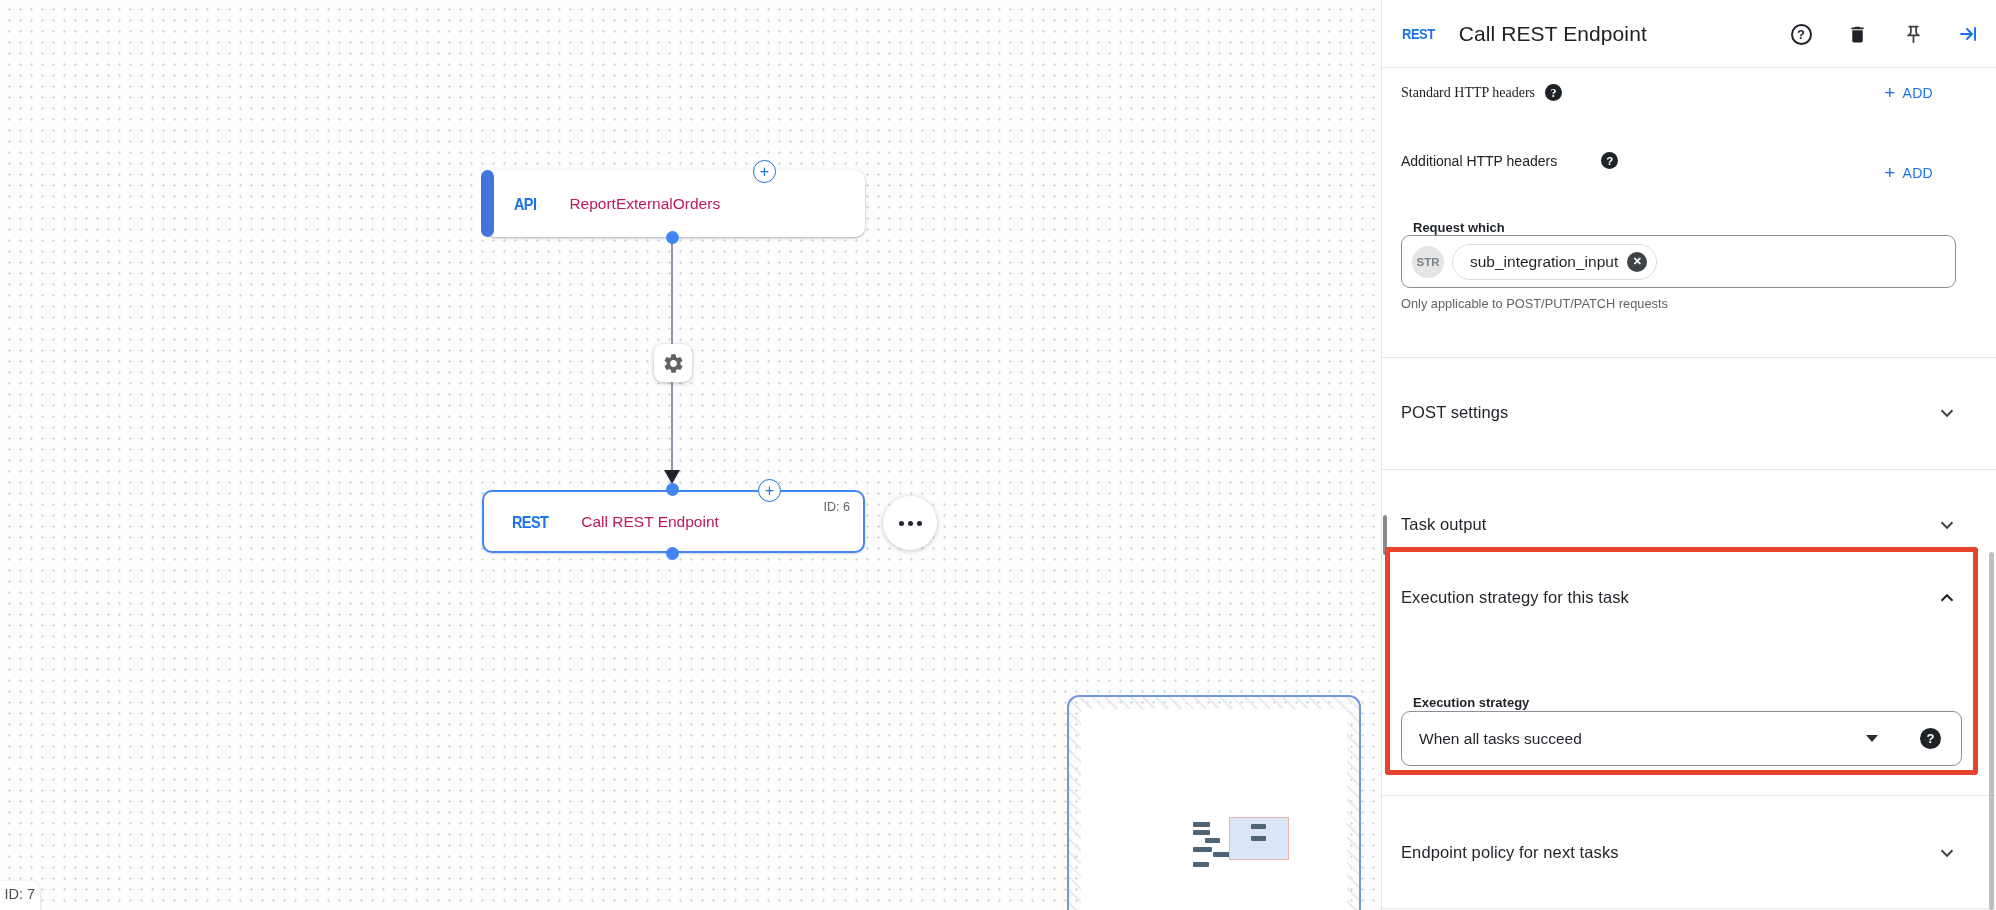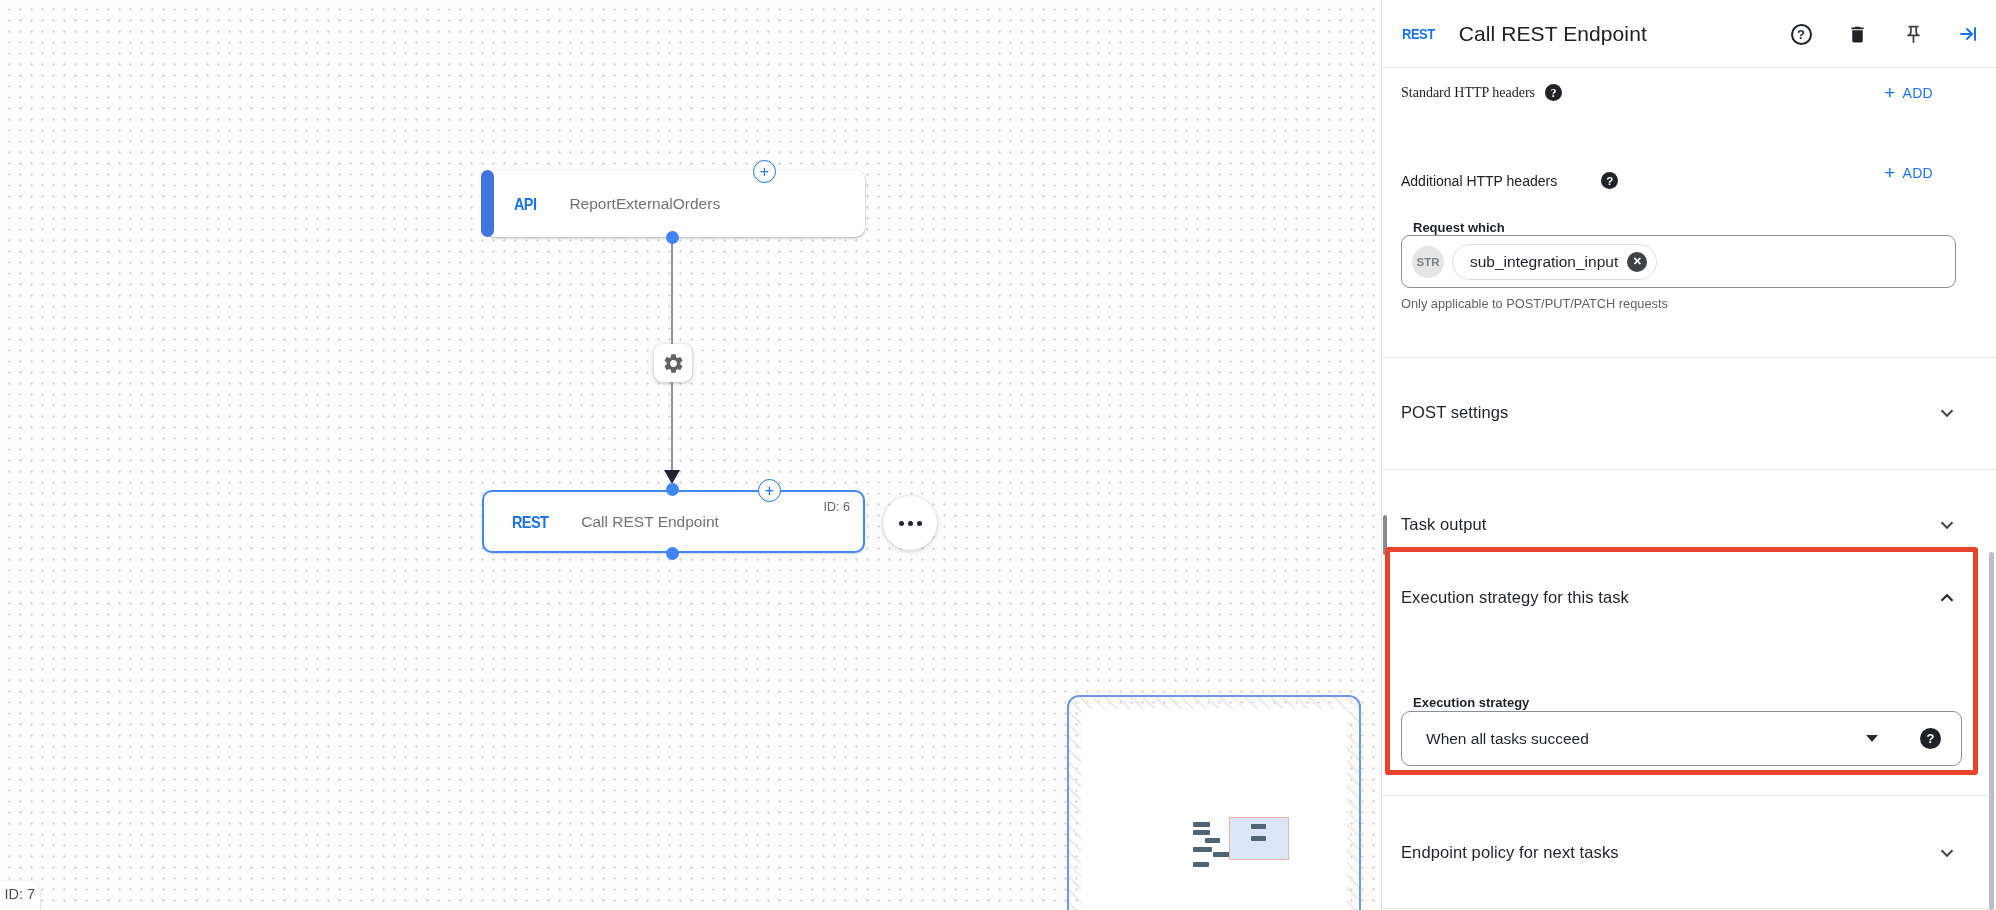--- a/index.html
+++ b/index.html
@@ -22,21 +22,21 @@
     box-shadow:0 1px 4px rgba(60,64,67,.35);display:flex;align-items:center;justify-content:center;}
   .node{position:absolute;background:#fff;border-radius:10px;display:flex;align-items:center;
     box-shadow:0 1px 3px rgba(60,64,67,.3),0 1px 2px rgba(60,64,67,.15);}
   .node-trigger{left:485px;top:170px;width:380px;height:67px;padding-left:29px;}
   .node-trigger::before{content:"";position:absolute;left:-4px;top:0;width:13px;height:100%;
     background:#4374d9;border-radius:8px;}
   .node-task{left:482px;top:490px;width:383px;height:63px;border:2px solid var(--node-blue);padding-left:28px;
     box-shadow:0 1px 2px rgba(60,64,67,.2);}
   .node-badge{color:var(--accent);font-weight:800;font-size:14.5px;letter-spacing:-.6px;
     transform:scaleY(1.12);margin-right:33px;}
-  .node-label{font-size:15.5px;color:#737373;}
+  .node-label{font-size:15.5px;color:#be185d;}
   .node-id{position:absolute;right:13px;top:8px;font-size:12.5px;color:var(--sub);}
   .plus-btn{position:absolute;width:23px;height:23px;border-radius:50%;background:#fff;
     border:1.6px solid var(--accent);color:var(--accent);display:flex;align-items:center;justify-content:center;
     font-size:16px;font-weight:500;line-height:1;z-index:3;}
   .more-btn{position:absolute;left:883px;top:496px;width:54px;height:54px;border-radius:50%;background:#fff;
     box-shadow:0 1px 5px rgba(60,64,67,.3);display:flex;align-items:center;justify-content:center;gap:4px;}
   .more-btn i{width:5px;height:5px;border-radius:50%;background:#1f2430;}
   .partial-node{position:absolute;left:-135px;top:881px;width:175px;height:75px;background:#fff;border-radius:10px;
     box-shadow:0 1px 3px rgba(60,64,67,.3);}
   .partial-node .pid{position:absolute;right:5px;top:5px;font-size:14.5px;color:#4b5055;}
@@ -81,21 +81,21 @@
   .helper-text{position:absolute;left:19px;font-size:12.8px;color:var(--sub);}
 
   .section-title{position:absolute;left:19px;font-size:16.5px;font-weight:500;color:#1f2328;letter-spacing:.1px;}
   .chev{position:absolute;right:37px;width:24px;height:24px;display:flex;align-items:center;justify-content:center;}
 
   .red-box{position:absolute;left:3px;top:547px;width:593px;height:228px;border:5px solid var(--red);
     border-radius:3px;z-index:6;pointer-events:none;}
   .exec-desc{position:absolute;left:19px;top:637px;width:566px;font-size:14px;line-height:26px;color:var(--sub);}
   .learn-more{color:var(--accent);text-decoration:underline;cursor:pointer;}
   .ext-icon{display:inline-block;vertical-align:-2px;margin-left:4px;}
-  .select-field{left:19px;top:711px;width:561px;height:55px;padding:0 20px 0 24px;}
+  .select-field{left:19px;top:711px;width:561px;height:55px;padding:0 20px 0 17px;}
   .select-value{font-size:15.5px;color:#1f2328;}
   .caret{width:0;height:0;border-left:6px solid transparent;border-right:6px solid transparent;
     border-top:7px solid #2b2f33;margin-left:auto;}
   .select-help{margin-left:42px;}
 
   .left-scroll-mark{position:absolute;left:1px;top:515px;width:4px;height:40px;background:#848a90;border-radius:2px;}
   .scroll-thumb{position:absolute;right:2px;top:552px;width:5px;height:358px;background:#bcc0c5;border-radius:3px;}
 </style>
 </head>
 <body>
@@ -193,21 +193,21 @@
     <span>Standard HTTP headers</span>
     <span class="help-filled">
         <span>?</span>
       </span>
   </div>
   <div class="add-btn" style="top:83px;">
     <span class="plus-glyph">+</span>
     <span>ADD</span>
   </div>
 
-  <div class="row-label" style="top:172px;gap:44px;">
+  <div class="row-label" style="top:152px;gap:44px;">
     <span>Additional HTTP headers</span>
     <span class="help-filled">
         <span>?</span>
       </span>
   </div>
   <div class="add-btn" style="top:163px;">
     <span class="plus-glyph">+</span>
     <span>ADD</span>
   </div>
 

